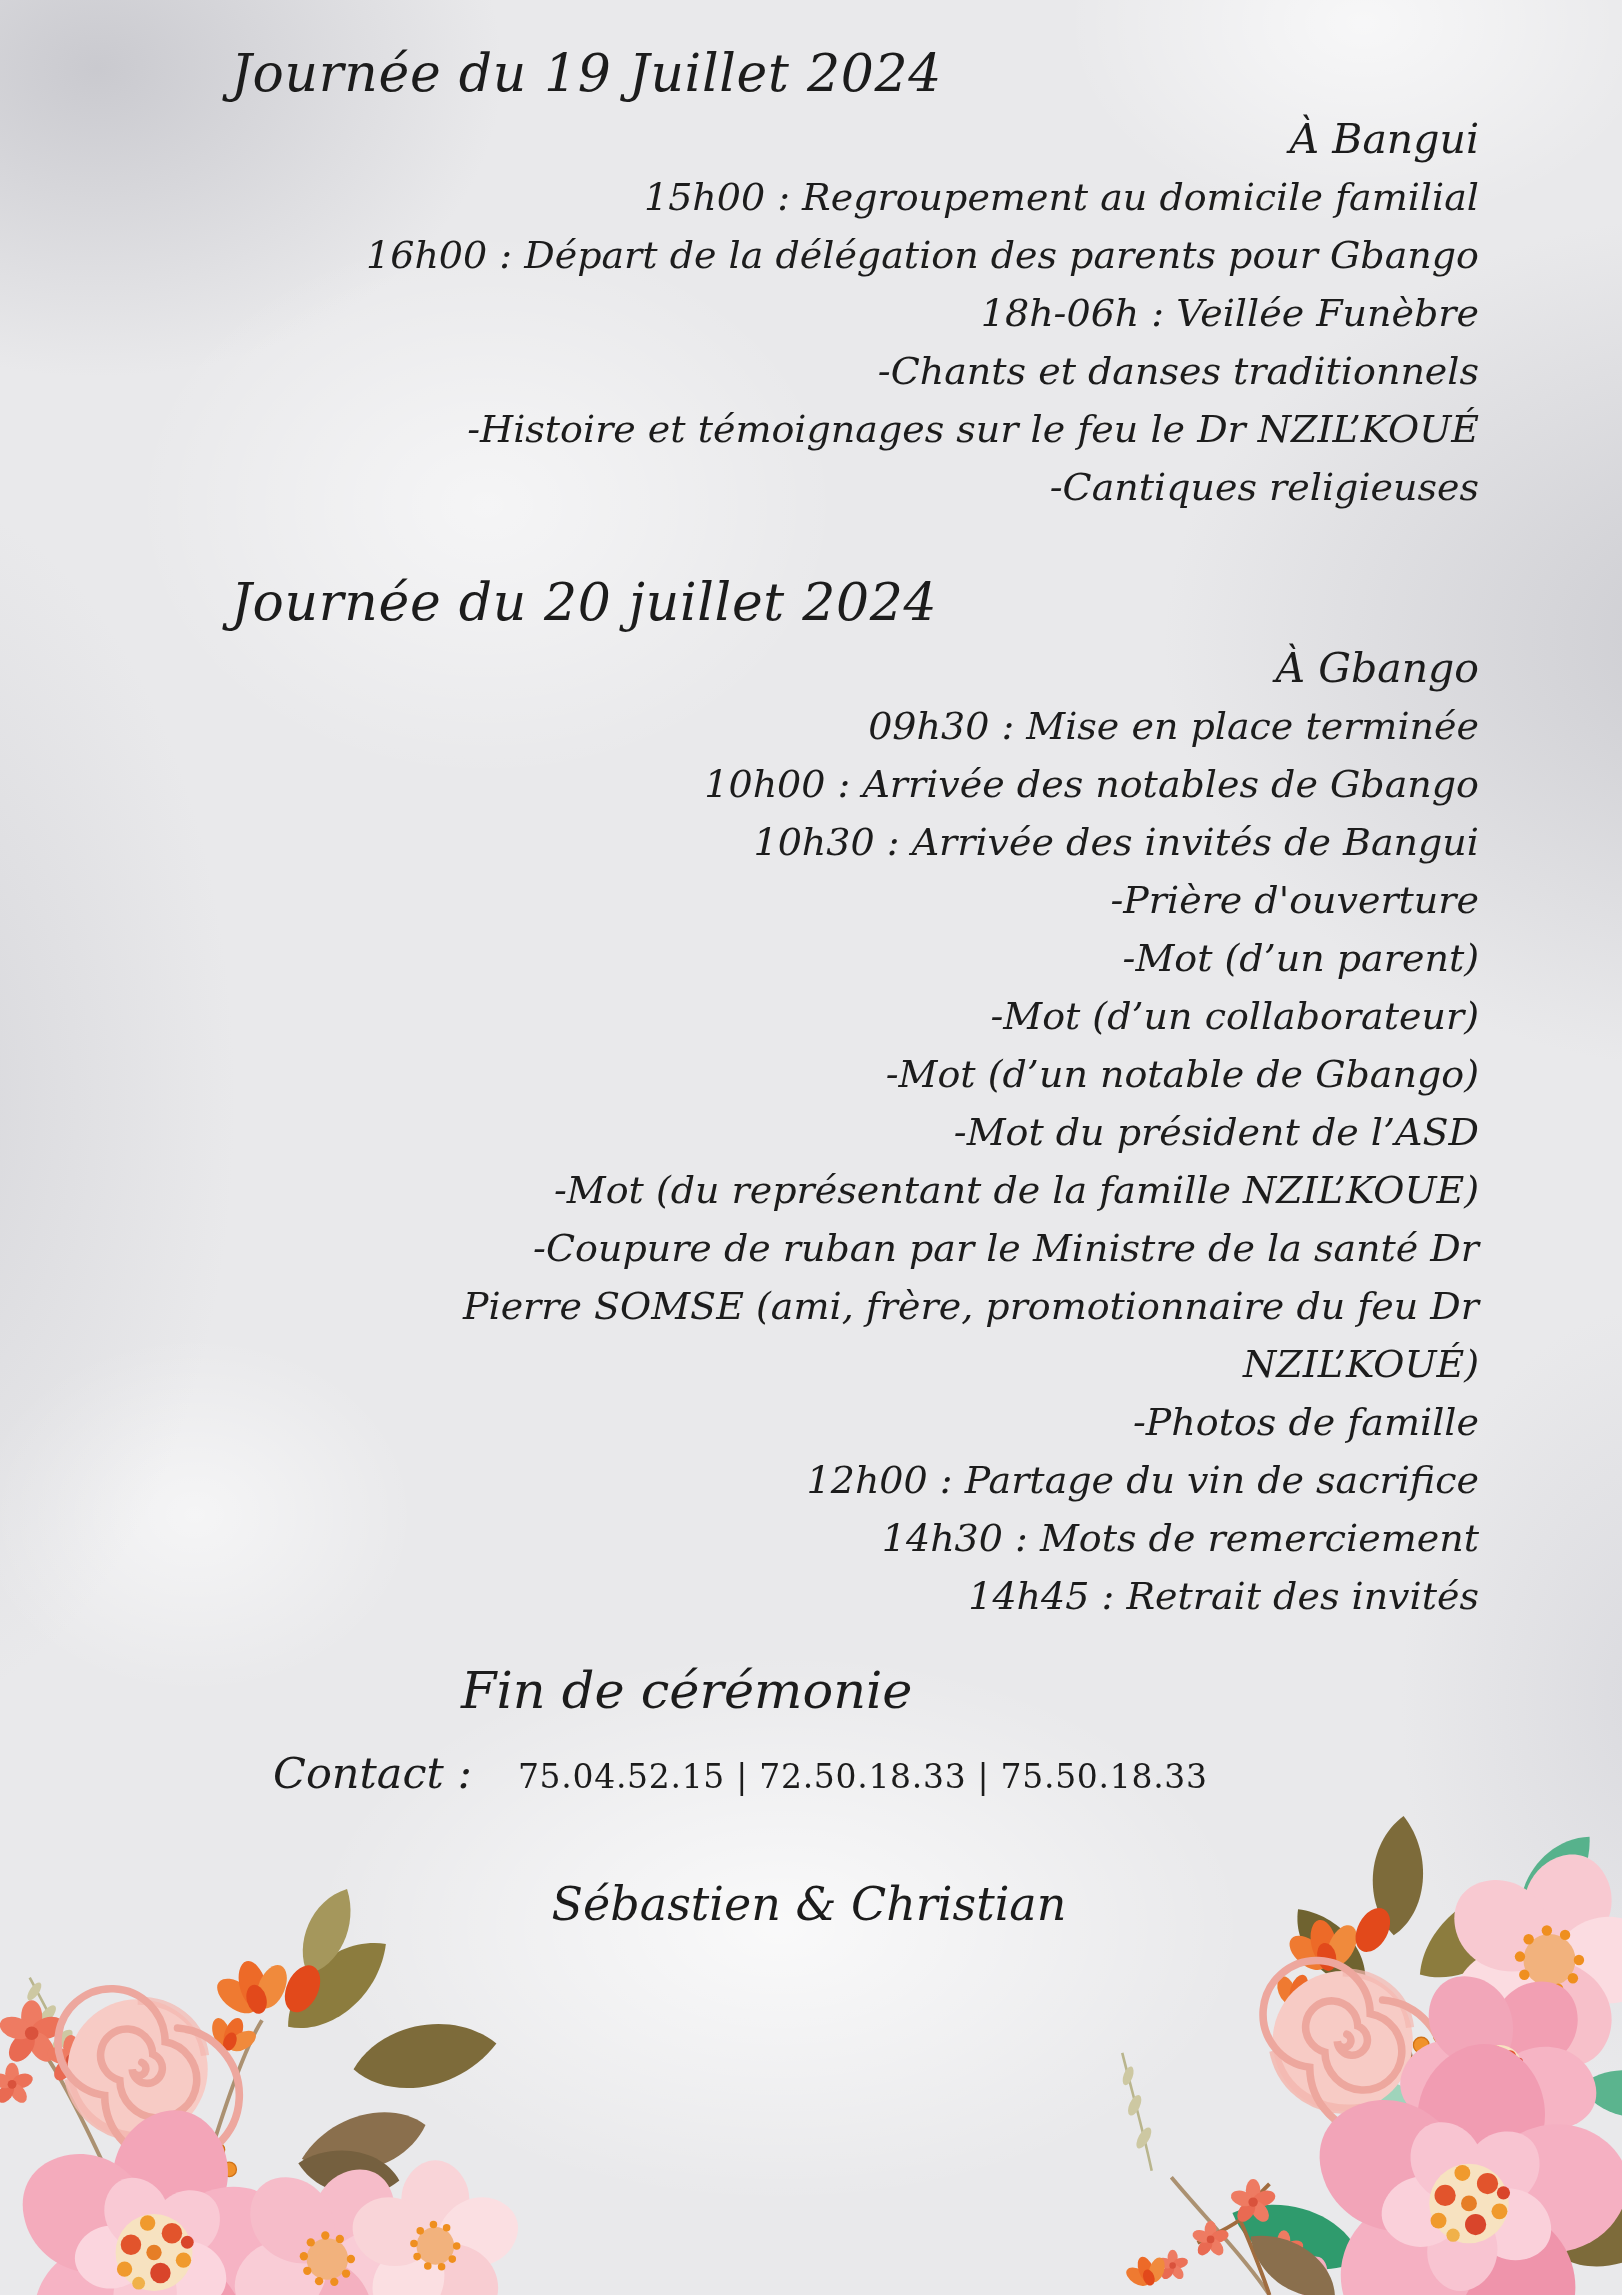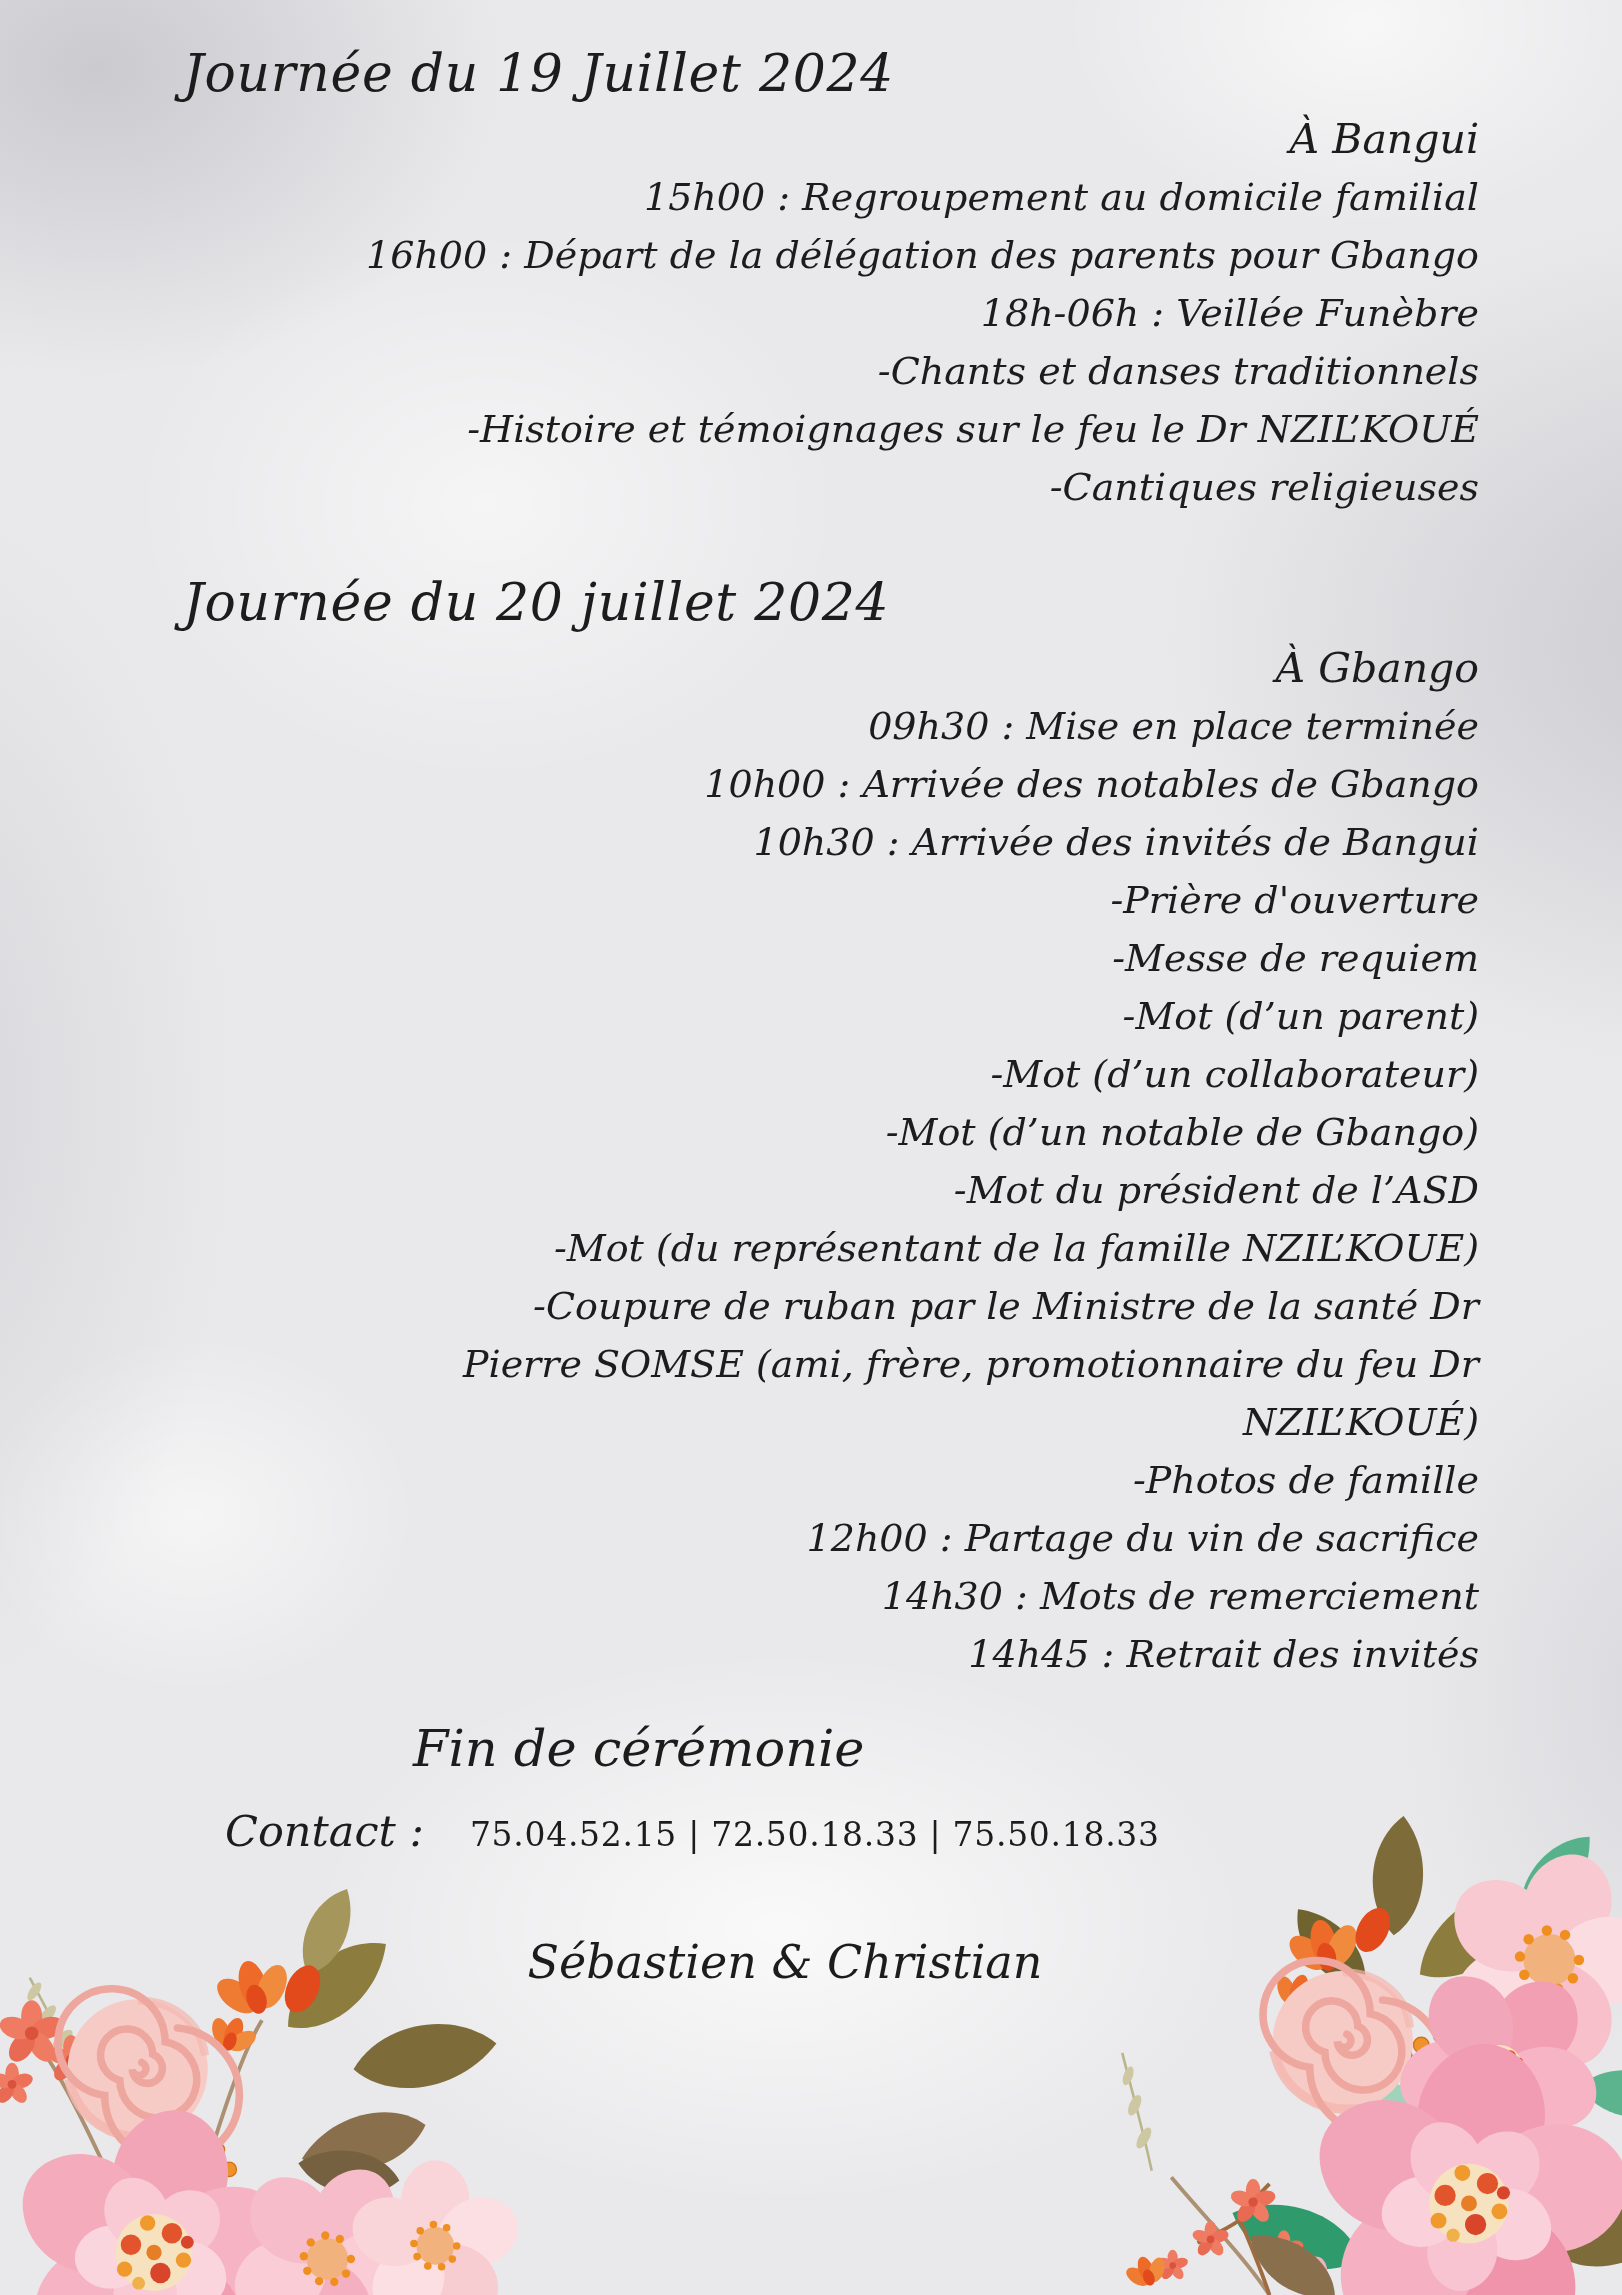--- a/index.html
+++ b/index.html
@@ -19,20 +19,21 @@
       radial-gradient(ellipse 425px 654px at 102% 74%, rgba(196,196,204,.40), transparent 60%),
       radial-gradient(ellipse 340px  275px at 12% 66%, rgba(255,255,255,.55), transparent 65%);
     font-family:"DejaVu Serif", serif;
     color:#1c1c1c;
   }
   .decor{position:absolute;inset:0;width:100%;height:100%;z-index:1;pointer-events:none;}
   .content{
     position:relative;z-index:2;
     padding:37px 144px 0 183px;
     font-style:italic;
+    margin-left:48px;
   }
   .day-title{
     font-size:52px;line-height:73px;letter-spacing:0.7px;white-space:nowrap;
   }
   .day.later{margin-top:50px;}
   .line{font-size:38px;line-height:58px;white-space:nowrap;text-align:right;}
   .place{font-size:41px;}
   .line.dash{padding-left:144px;}
   .line.dash .mark{display:inline-block;width:29px;}
   .line.cont{padding-left:173px;}
@@ -260,21 +261,20 @@
           <div class="line dash"><div class="mark" style="display: inline-block;">-</div><div class="txt" style="display: inline;">Histoire et témoignages sur le feu le Dr NZIL’KOUÉ</div></div>
           <div class="line dash"><div class="mark" style="display: inline-block;">-</div><div class="txt" style="display: inline;">Cantiques religieuses</div></div>
         </div>
         <div class="day later">
           <div class="day-title">Journée du 20 juillet 2024</div>
           <div class="line place">À Gbango</div>
           <div class="line time">09h30 : Mise en place terminée</div>
           <div class="line time">10h00 : Arrivée des notables de Gbango</div>
           <div class="line time">10h30 : Arrivée des invités de Bangui</div>
           <div class="line dash"><div class="mark" style="display: inline-block;">-</div><div class="txt" style="display: inline;">Prière d'ouverture</div></div>
-          <div class="line dash"><div class="mark" style="display: inline-block;">-</div><div class="txt" style="display: inline;">Messe de requiem</div></div>
           <div class="line dash"><div class="mark" style="display: inline-block;">-</div><div class="txt" style="display: inline;">Mot (d’un parent)</div></div>
           <div class="line dash"><div class="mark" style="display: inline-block;">-</div><div class="txt" style="display: inline;">Mot (d’un collaborateur)</div></div>
           <div class="line dash"><div class="mark" style="display: inline-block;">-</div><div class="txt" style="display: inline;">Mot (d’un notable de Gbango)</div></div>
           <div class="line dash"><div class="mark" style="display: inline-block;">-</div><div class="txt" style="display: inline;">Mot du président de l’ASD</div></div>
           <div class="line dash"><div class="mark" style="display: inline-block;">-</div><div class="txt" style="display: inline;">Mot (du représentant de la famille NZIL’KOUE)</div></div>
           <div class="line dash"><div class="mark" style="display: inline-block;">-</div><div class="txt" style="display: inline; font-style: italic;">Coupure de ruban par le Ministre de la santé Dr</div></div>
           <div class="line cont">Pierre SOMSE (ami, frère, promotionnaire du feu Dr</div>
           <div class="line cont">NZIL’KOUÉ)</div>
           <div class="line dash"><div class="mark" style="display: inline-block;">-</div><div class="txt" style="display: inline;">Photos de famille</div></div>
           <div class="line time">12h00 : Partage du vin de sacrifice</div>

